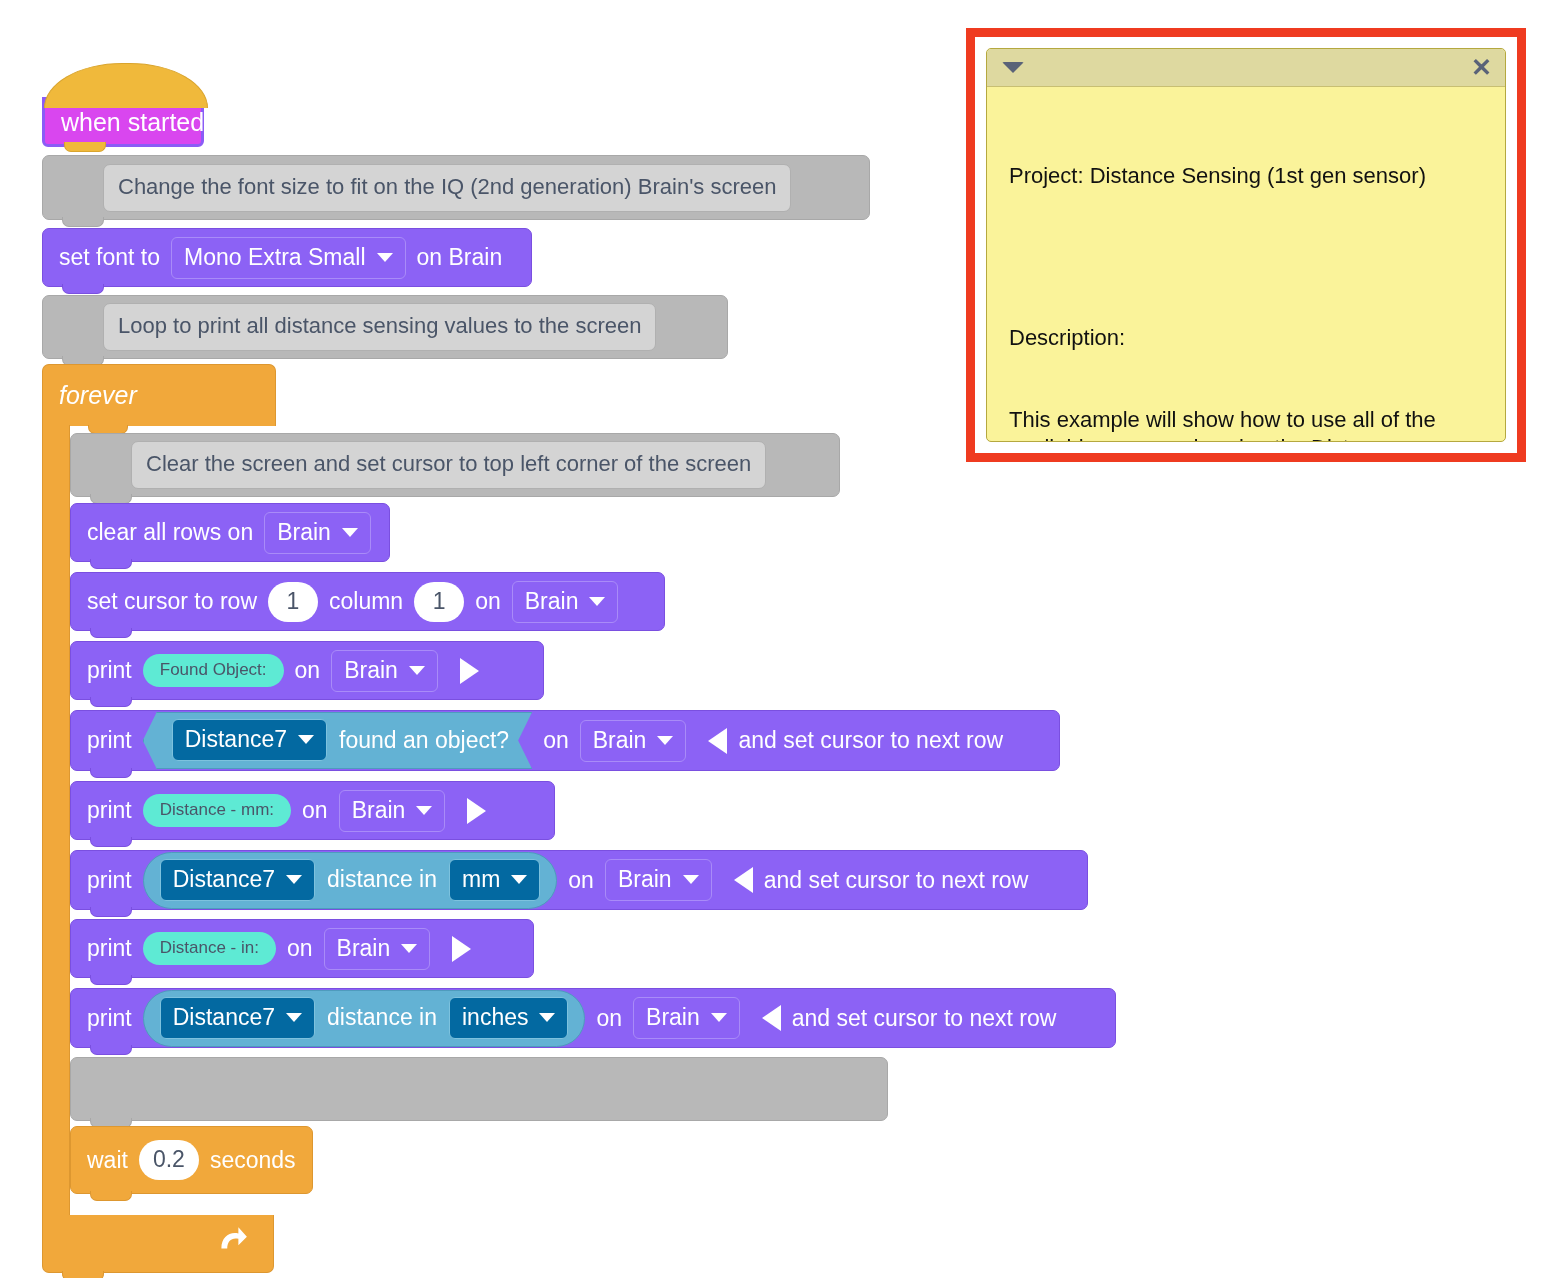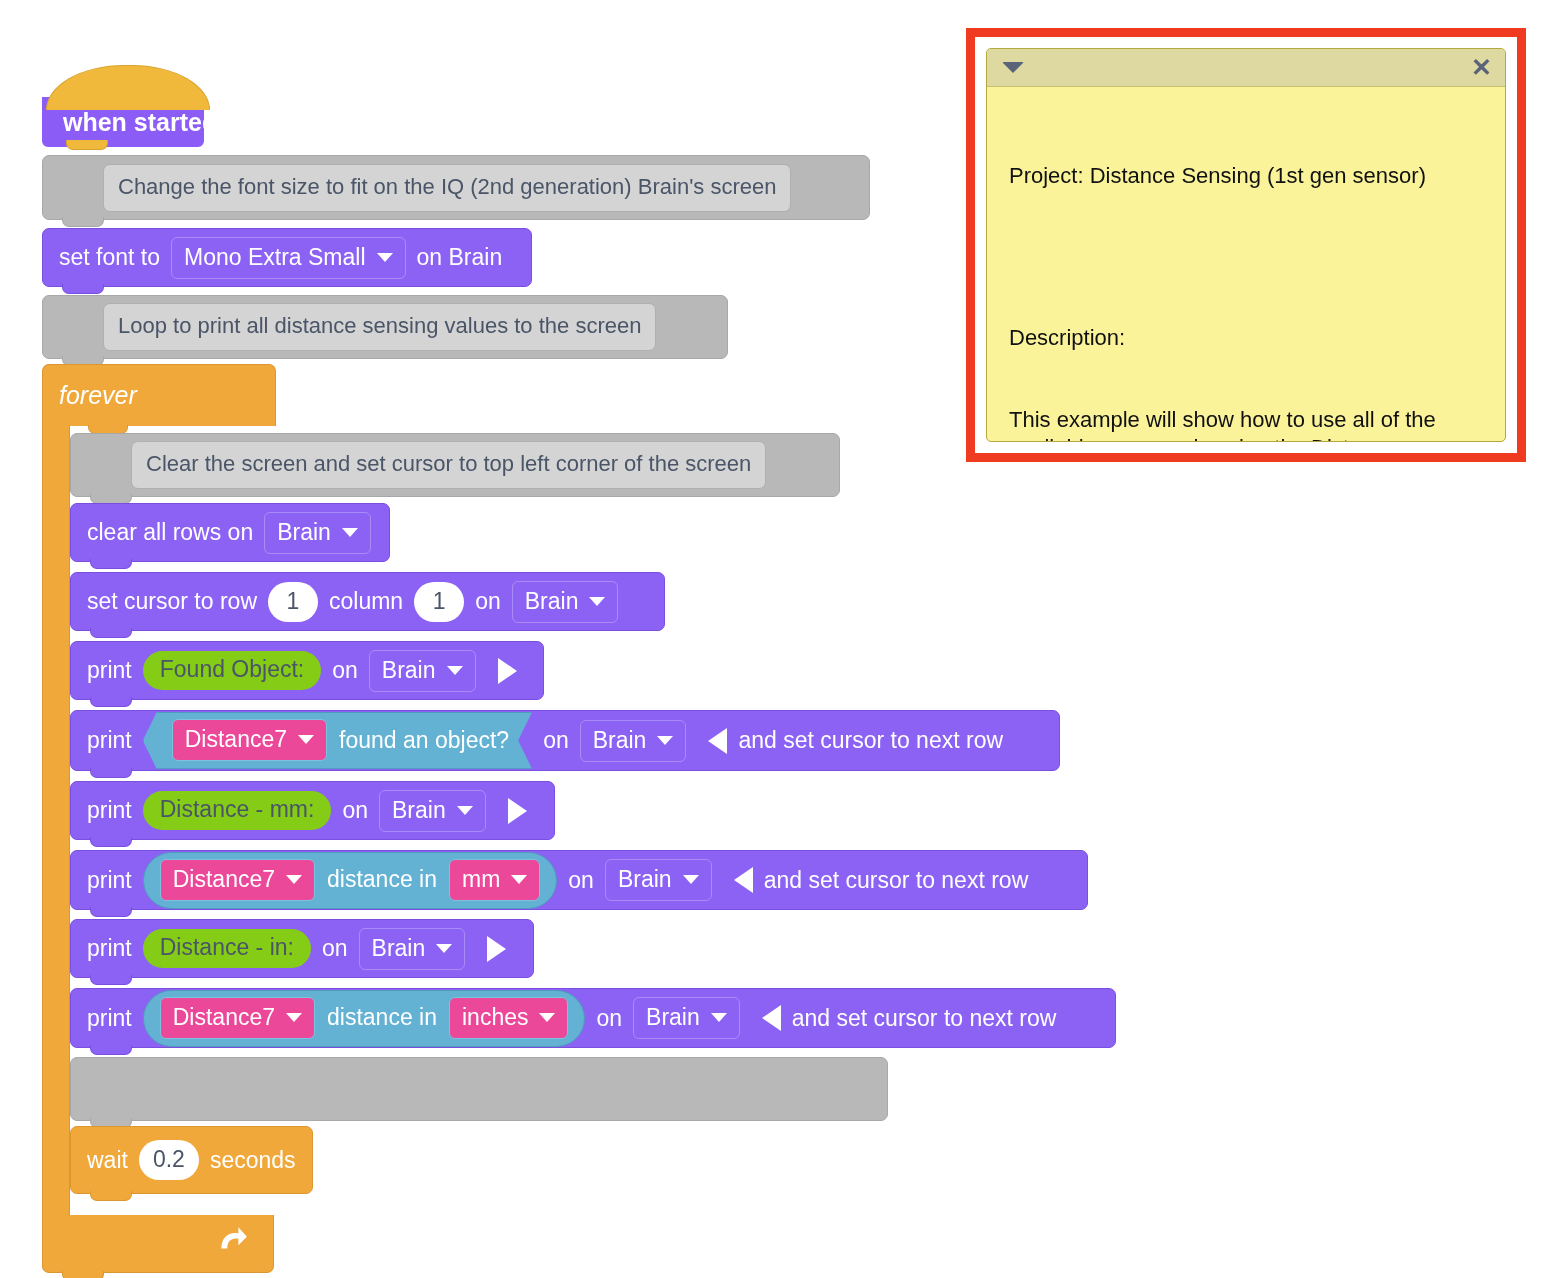--- a/index.html
+++ b/index.html
@@ -29,21 +29,21 @@
     position: absolute;
     box-sizing: border-box;
     display: flex;
     align-items: center;
     color: #ffffff;
     font-size: 23px;
     white-space: nowrap;
   }
 
   
-  .c-event  { background: #8b5cf6; border: 5px solid #8b5cf6; font-weight: bold; }
+  .c-event  { background: #d946ef; border: 3px solid #8b5cf6; }
   .c-ctrl   { background: #f1a83b; border: 1px solid #dd9730; }
   .c-look   { background: #8c62f5; border: 1px solid #7a4fe0; }
   .c-cmt    { background: #b8b8b8; border: 1px solid #a8a8a8; }
 
   
   .hat {
     border-radius: 0 0 6px 6px;
     padding-left: 16px;
     font-size: 25px;
   }
@@ -92,35 +92,35 @@
   .dd {
     display: inline-flex;
     align-items: center;
     gap: 11px;
     border-radius: 6px;
     padding: 8px 12px 9px;
     font-size: 23px;
     line-height: 1;
   }
   .dd.on-look  { background: #8c62f5; border: 1px solid #a98bf8; }
-  .dd.on-sense { background: #ec4899; border: 1px solid #7dc2de; }
+  .dd.on-sense { background: #0369a1; border: 1px solid #7dc2de; }
   .caret {
     width: 0; height: 0;
     border-left: 8px solid transparent;
     border-right: 8px solid transparent;
     border-top: 9px solid #ffffff;
   }
 
   
   .txtin {
-    background: #84cc16;
+    background: #5eead4;
     color: #4a5568;
     border-radius: 22px;
     padding: 7px 17px 9px;
-    font-size: 23px;
+    font-size: 17px;
     line-height: 1;
   }
   
   .numin {
     background: #ffffff;
     color: #4a5568;
     border-radius: 50px;
     min-width: 22px;
     text-align: center;
     padding: 8px 14px 9px;

